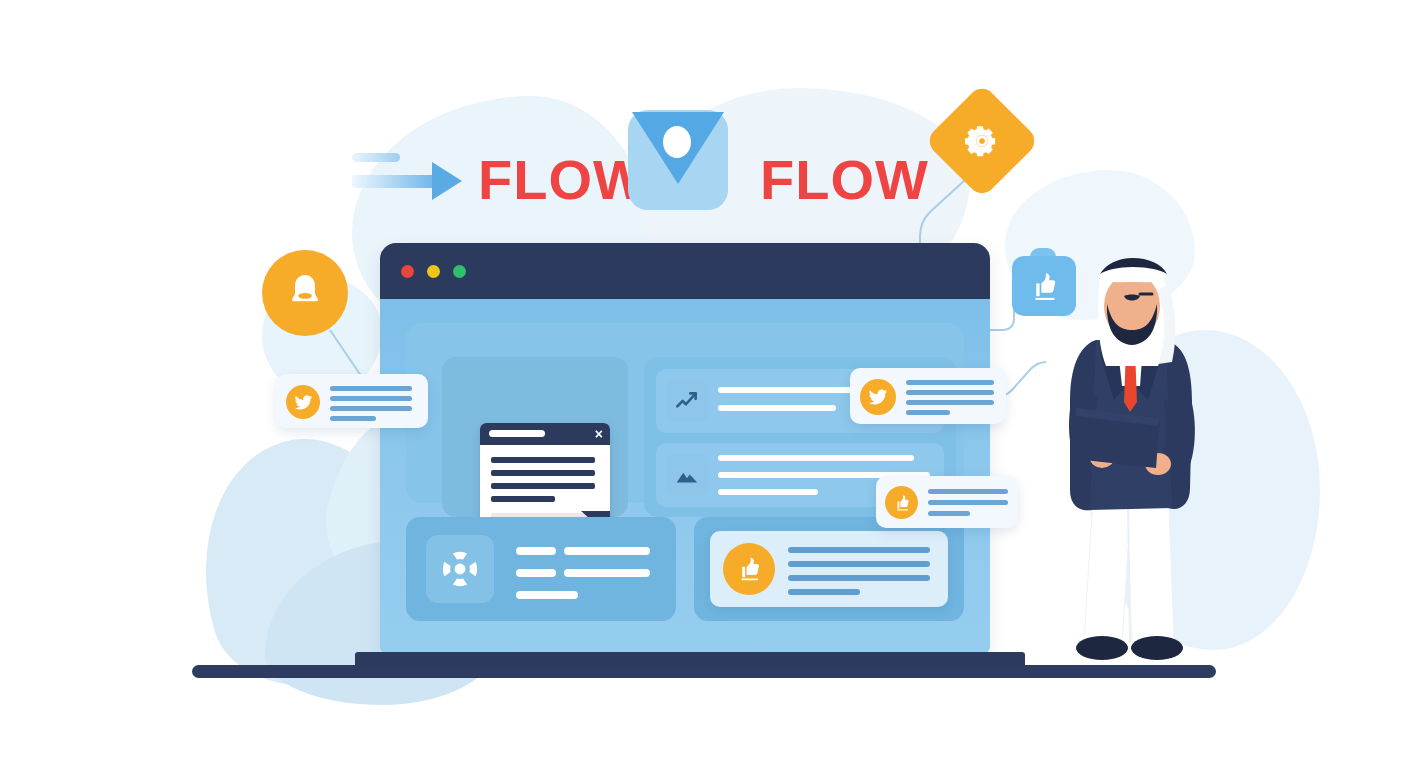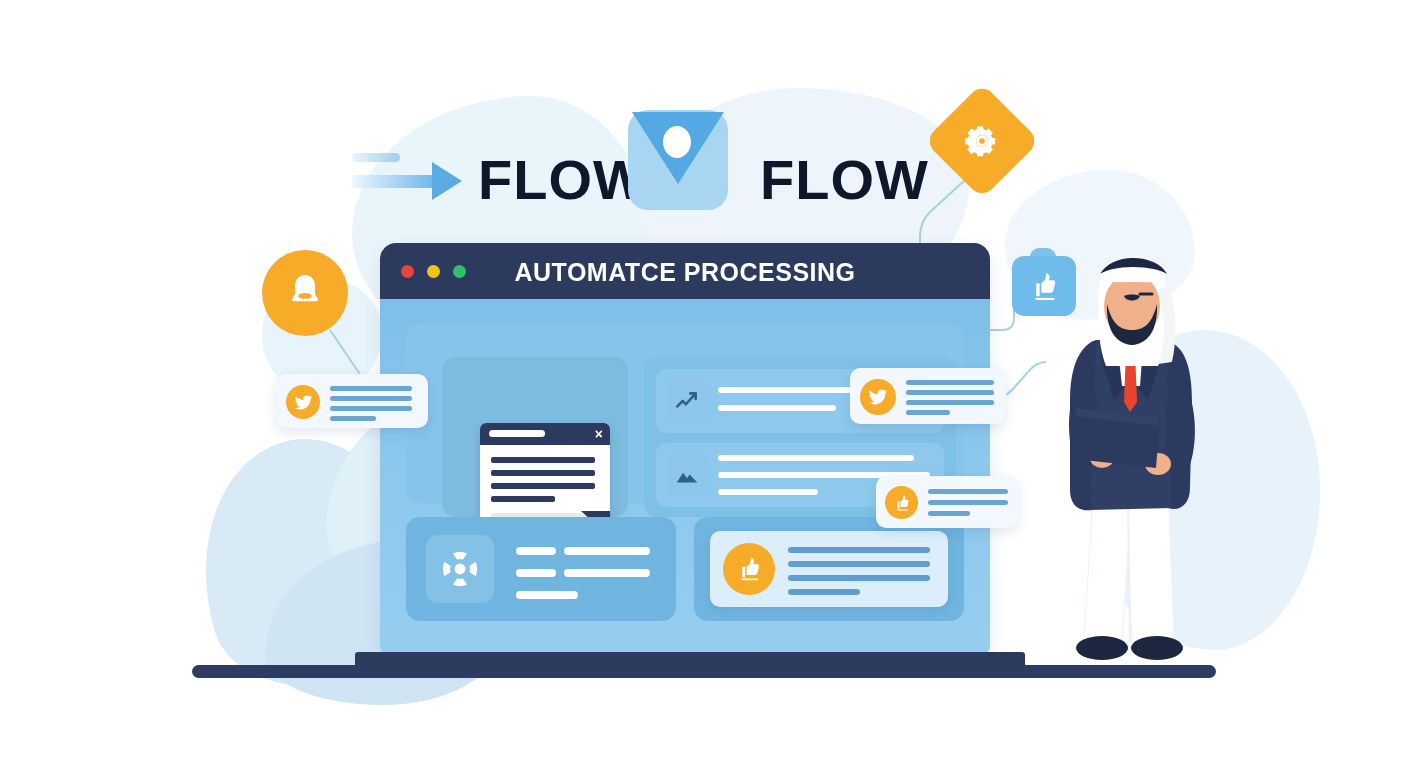--- a/index.html
+++ b/index.html
@@ -19,21 +19,21 @@
 
   
   .dash-small{position:absolute;left:352px;top:153px;width:48px;height:9px;border-radius:5px;
     background:linear-gradient(90deg,#eaf4fc,#9fcdee);}
   .arrow-wrap{position:absolute;left:352px;top:162px;width:118px;height:38px;}
   .arrow-shaft{position:absolute;left:0;top:13px;width:86px;height:13px;border-radius:3px;
     background:linear-gradient(90deg,#eef7fd,#69b4e8);}
   .arrow-head{position:absolute;left:80px;top:0;width:0;height:0;
     border-top:19px solid transparent;border-bottom:19px solid transparent;border-left:30px solid #5aabe4;}
 
-  .flow-word{position:absolute;font-size:56px;font-weight:700;letter-spacing:1px;color:#0f172a;line-height:1;}
+  .flow-word{position:absolute;font-size:56px;font-weight:700;letter-spacing:1px;color:#ef4444;line-height:1;}
   .flow-1{left:478px;top:152px;}
   .flow-2{left:760px;top:152px;}
 
   .pin-tile{position:absolute;left:628px;top:110px;width:100px;height:100px;border-radius:20px;background:#a7d5f2;}
   .pin-tri{position:absolute;left:4px;top:2px;width:0;height:0;
     border-left:46px solid transparent;border-right:46px solid transparent;border-top:72px solid #54a9e4;}
   .pin-dot{position:absolute;left:35px;top:16px;width:28px;height:32px;border-radius:50%;background:#ffffff;}
 
   
   .gear-diamond{position:absolute;left:941px;top:100px;width:82px;height:82px;background:#f6ab29;
@@ -179,21 +179,20 @@
       <ellipse cx="12" cy="13.5" rx="3.6" ry="1.5" fill="#f6ab29"></ellipse>
       <path d="M9.6 18.4h4.8c0 1.3-1.1 2.3-2.4 2.3s-2.4-1-2.4-2.3z" opacity="0"></path>
     </svg>
   </div>
 
   <div class="browser">
     <div class="titlebar">
       <div class="dot dot-red"></div>
       <div class="dot dot-yellow"></div>
       <div class="dot dot-green"></div>
-      <div class="win-title">AUTOMATCE PROCESSING</div>
     </div>
 
     <div class="screen">
 
       <div class="panel-top">
         <div class="panel-left"></div>
         <div class="panel-right">
 
           <div class="row row-1">
             <div class="row-ic">

